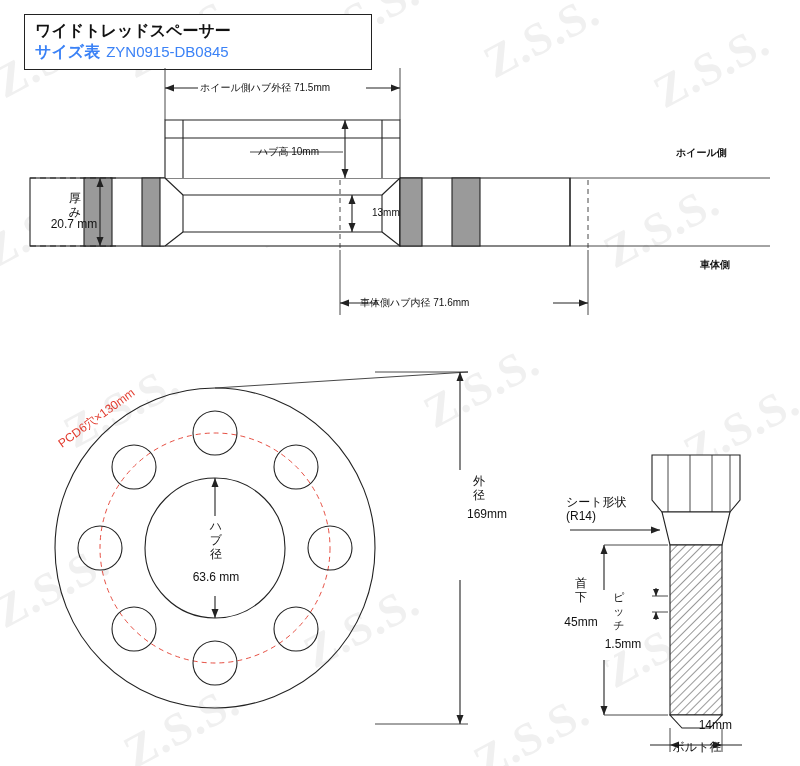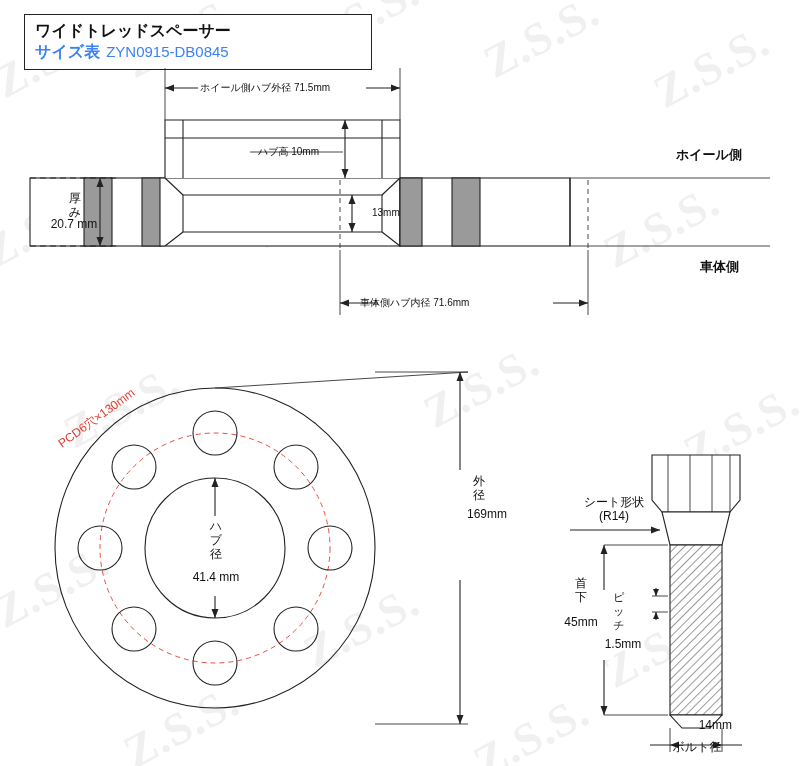--- a/index.html
+++ b/index.html
@@ -12,21 +12,21 @@
       transform:rotate(-28deg);user-select:none;}
 
   .title-box{position:absolute;left:24px;top:14px;width:348px;height:56px;
       border:1.5px solid #222;background:#fff;box-sizing:border-box;
       padding:6px 10px 8px 10px;}
   .title-l1{font-size:16px;font-weight:bold;color:#111;line-height:20px;}
   .title-l2{font-size:16px;font-weight:bold;color:#3b82f6;line-height:22px;}
   .title-l2 .code{font-weight:normal;font-size:15px;padding-left:6px;}
 
   .lbl{position:absolute;font-size:10px;color:#111;white-space:nowrap;}
-  .lbl-b{position:absolute;font-size:13px;color:#111;font-weight:bold;white-space:nowrap;}
+  .lbl-b{position:absolute;font-size:10px;color:#111;font-weight:bold;white-space:nowrap;}
   .lbl-c{position:absolute;font-size:12px;color:#111;text-align:center;line-height:14px;}
 
   svg{position:absolute;left:0;top:0;overflow:visible;}
   .ln{stroke:#222;stroke-width:1.1;fill:none;}
   .ln-thin{stroke:#333;stroke-width:0.9;fill:none;}
   .dash{stroke:#222;stroke-width:0.9;fill:none;stroke-dasharray:6 4;}
   .red{stroke:#e23b2e;stroke-width:0.9;fill:none;stroke-dasharray:5 4;}
   .hatch-fill{fill:#9a9a9a;stroke:#222;stroke-width:1.1;}
   .white-fill{fill:#ffffff;stroke:#222;stroke-width:1.1;}
   .nofill{fill:none;stroke:#222;stroke-width:1.1;}
@@ -206,23 +206,23 @@
   <div class="lbl-c" style="left:28px;top:217px;width:92px;">20.7 mm</div>
 
   <div class="lbl-b" style="left:676px;top:146px;">ホイール側</div>
   <div class="lbl-b" style="left:700px;top:258px;">車体側</div>
   <div class="lbl" style="left:360px;top:296px;">車体側ハブ内径  71.6mm</div>
 
   <div class="lbl-c" style="left:468px;top:474px;width:22px;">外<br>径</div>
   <div class="lbl-c" style="left:461px;top:507px;width:52px;">169mm</div>
 
   <div class="lbl-c" style="left:205px;top:519px;width:22px;">ハ<br>ブ<br>径</div>
-  <div class="lbl-c" style="left:185px;top:570px;width:62px;">41.4 mm</div>
-
-  <div class="lbl-c" style="left:566px;top:495px;width:96px;text-align:center;"><span>シート形状</span><br><span>(R14)</span></div>
+  <div class="lbl-c" style="left:185px;top:570px;width:62px;">63.6 mm</div>
+
+  <div class="lbl-c" style="left:566px;top:495px;width:96px;text-align:left;"><span>シート形状</span><br><span>(R14)</span></div>
 
   <div class="lbl-c" style="left:570px;top:576px;width:22px;">首<br>下</div>
   <div class="lbl-c" style="left:556px;top:615px;width:50px;">45mm</div>
 
   <div class="lbl-c" style="left:612px;top:590px;width:14px;font-size:11px;">ピ<br>ッ<br>チ</div>
   <div class="lbl-c" style="left:600px;top:637px;width:46px;">1.5mm</div>
 
   <div class="lbl-c" style="left:652px;top:740px;width:90px;">ボルト径</div>
   <div class="lbl-c" style="left:662px;top:718px;width:70px;text-align:right;">14mm</div>
 

